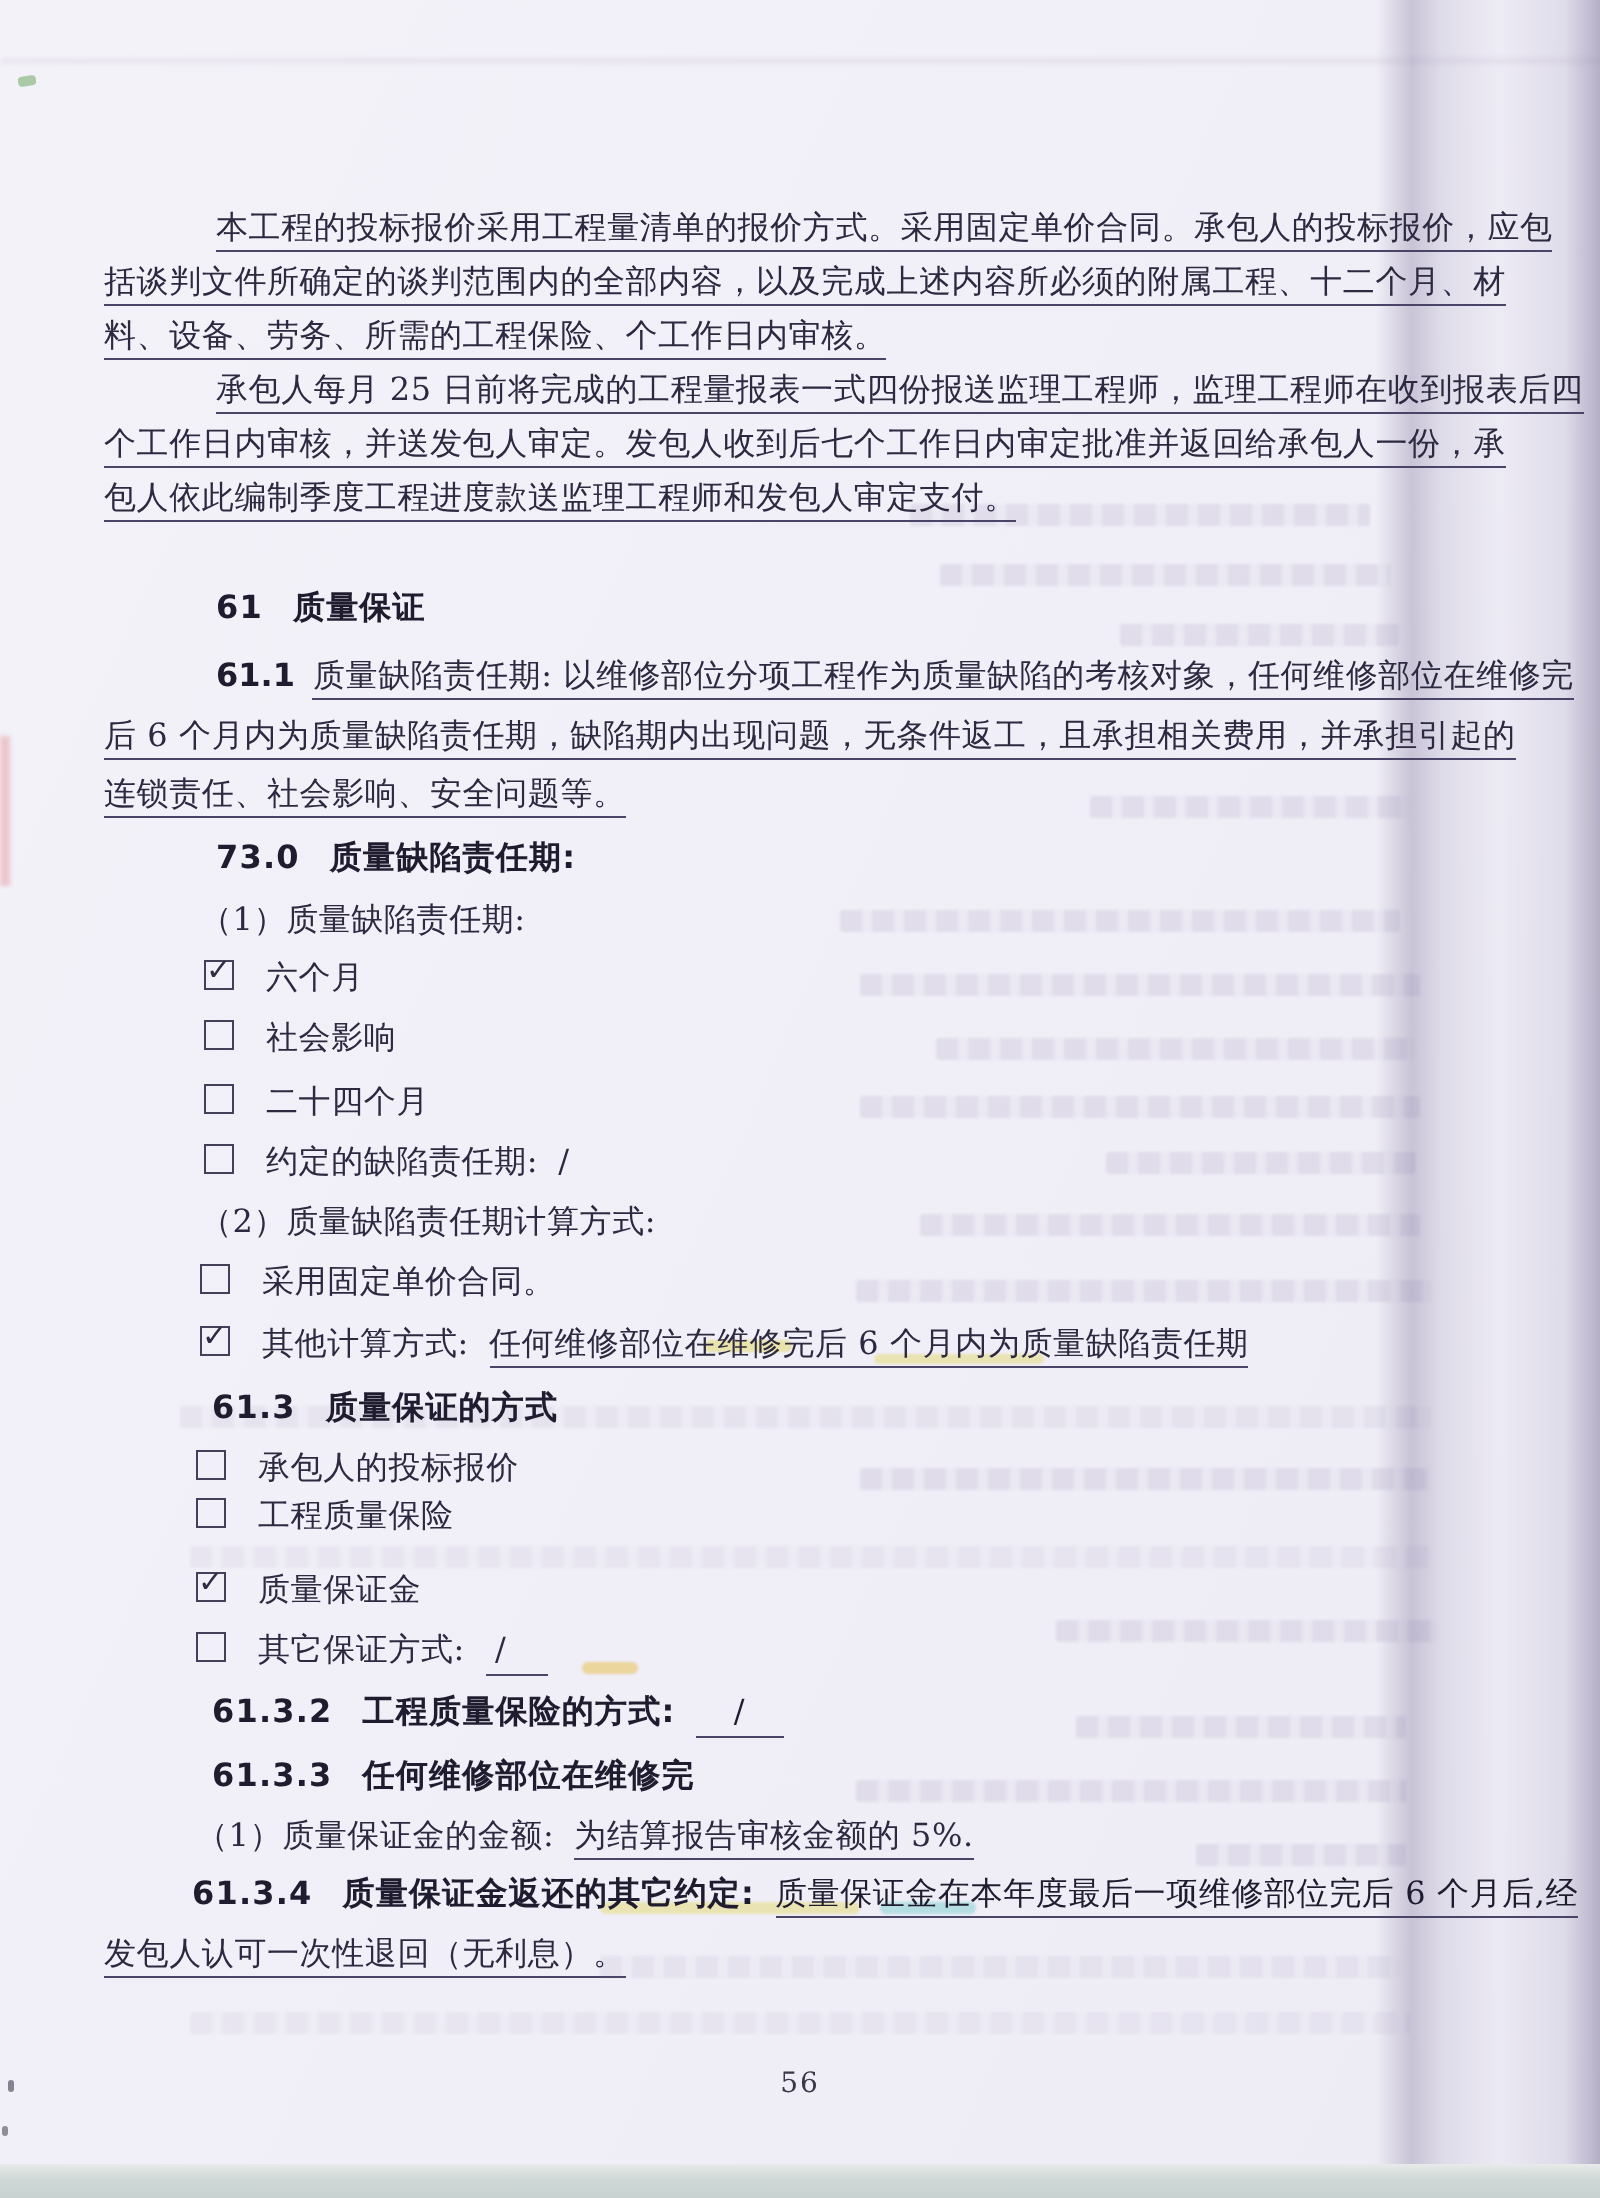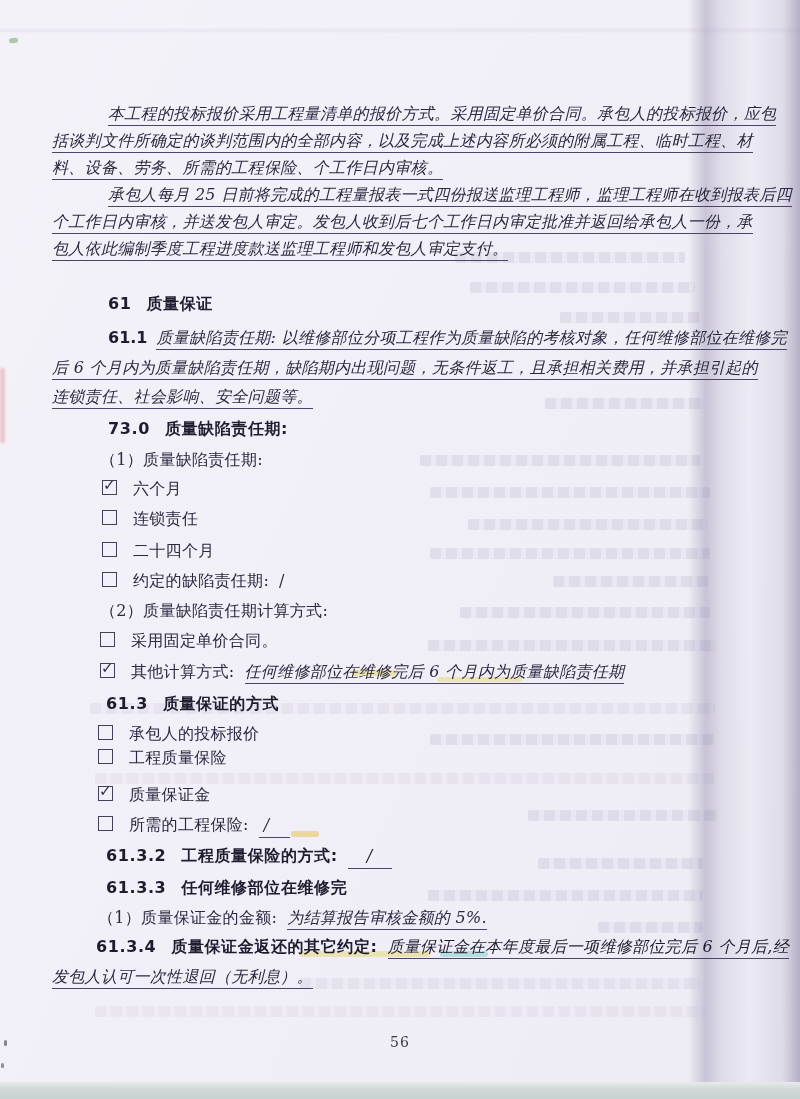--- a/index.html
+++ b/index.html
@@ -15,21 +15,21 @@
       rgba(198,193,215,0.38) 30%,rgba(228,225,238,0.22) 55%,rgba(205,200,221,0.45) 84%,
       rgba(158,151,179,0.72) 100%);}
   .bottom-bed{left:0;bottom:0;width:800px;height:17px;
     background:linear-gradient(180deg,#e7ebe9 0%,#cfd8d6 45%,#c8d2d1 100%);}
   .fold-line{top:29px;left:0;width:800px;height:3px;background:rgba(158,148,184,0.12);filter:blur(1px);}
   .bleed{position:absolute;height:11px;border-radius:2px;filter:blur(0.7px);
     background:repeating-linear-gradient(90deg,rgba(130,120,165,0.14) 0 11px,rgba(130,120,165,0.04) 11px 16px);}
   .hl{position:absolute;border-radius:3px;filter:blur(0.6px);}
   .line{position:absolute;white-space:nowrap;font-size:16px;line-height:20px;}
   .t,.lab,.val{letter-spacing:0.3px;}
-  .u{border-bottom:1.2px solid #4a4468;padding-bottom:2px;font-style:italic;}
+  .u{border-bottom:1.2px solid #4a4468;padding-bottom:2px;}
   .h1s,.h2s{font-family:"DejaVu Sans","Liberation Sans",sans-serif;font-weight:700;color:#1f1c30;letter-spacing:0.6px;}
   .num{margin-right:15px;}
   .numpara-num{font-family:"DejaVu Sans","Liberation Sans",sans-serif;font-weight:700;color:#1f1c30;margin-right:9px;}
   .val{margin-left:10px;}
   .slash{display:inline-block;min-width:44px;text-align:center;}
   .slash-sm{display:inline-block;min-width:26px;text-align:left;padding-left:5px;}
   .chk .box{width:13px;height:13px;border:1.4px solid #44405a;display:inline-block;
     vertical-align:-1px;margin-right:16px;position:relative;}
   .chk .mark{position:absolute;left:0;top:-6px;font-size:15px;font-weight:700;color:#2e2b45;
     font-family:"DejaVu Sans","Liberation Sans",sans-serif;}
@@ -79,52 +79,52 @@
 <div class="bleed" style="top:978px;left:300px;width:400px;opacity:0.7;"></div>
 <div class="bleed" style="top:1006px;left:95px;width:610px;opacity:0.55;"></div>
 
 <div class="hl" style="top:670px;left:352px;width:44px;height:6px;background:rgba(225,213,80,0.45);"></div>
 <div class="hl" style="top:677px;left:437px;width:85px;height:5px;background:rgba(225,213,80,0.40);"></div>
 <div class="hl" style="top:831px;left:291px;width:28px;height:6px;background:rgba(230,190,70,0.50);"></div>
 <div class="hl" style="top:951px;left:300px;width:130px;height:6px;background:rgba(225,213,80,0.40);"></div>
 <div class="hl" style="top:951px;left:440px;width:48px;height:6px;background:rgba(110,205,205,0.45);"></div>
 
 <div class="line b0"><span class="t u">本工程的投标报价采用工程量清单的报价方式。采用固定单价合同。承包人的投标报价，应包</span></div>
-<div class="line b1"><span class="t u">括谈判文件所确定的谈判范围内的全部内容，以及完成上述内容所必须的附属工程、临时工程、材</span></div>
+<div class="line b1"><span class="t u">括谈判文件所确定的谈判范围内的全部内容，以及完成上述内容所必须的附属工程、十二个月、材</span></div>
 <div class="line b2"><span class="t u">料、设备、劳务、所需的工程保险、个工作日内审核。</span></div>
 <div class="line b3"><span class="t u">承包人每月 25 日前将完成的工程量报表一式四份报送监理工程师，监理工程师在收到报表后四</span></div>
 <div class="line b4"><span class="t u">个工作日内审核，并送发包人审定。发包人收到后七个工作日内审定批准并返回给承包人一份，承</span></div>
 <div class="line b5"><span class="t u">包人依此编制季度工程进度款送监理工程师和发包人审定支付。</span></div>
 
 <div class="line b6 h1s"><span class="num">61</span><span>质量保证</span></div>
 
 <div class="line b7"><span class="numpara-num">61.1</span><span class="t u">质量缺陷责任期: 以维修部位分项工程作为质量缺陷的考核对象，任何维修部位在维修完</span></div>
 <div class="line b8"><span class="t u">后 6 个月内为质量缺陷责任期，缺陷期内出现问题，无条件返工，且承担相关费用，并承担引起的</span></div>
 <div class="line b9"><span class="t u">连锁责任、社会影响、安全问题等。</span></div>
 
 <div class="line b10 h2s"><span class="num">73.0</span><span>质量缺陷责任期:</span></div>
 
 <div class="line b11"><span class="t">（1）质量缺陷责任期:</span></div>
 
 <div class="line b12 chk"><span class="box"><span class="mark">✓</span></span><span class="lab">六个月</span></div>
-<div class="line b13 chk"><span class="box"></span><span class="lab">连锁责任</span></div>
+<div class="line b13 chk"><span class="box"></span><span class="lab">社会影响</span></div>
 <div class="line b14 chk"><span class="box"></span><span class="lab">二十四个月</span></div>
 <div class="line b15 chk"><span class="box"></span><span class="lab">约定的缺陷责任期:</span><span class="val">/</span></div>
 
 <div class="line b16"><span class="t">（2）质量缺陷责任期计算方式:</span></div>
 
 <div class="line b17 chk"><span class="box"></span><span class="lab">采用固定单价合同。</span></div>
 <div class="line b18 chk"><span class="box"><span class="mark">✓</span></span><span class="lab">其他计算方式:</span><span class="val u">任何维修部位在维修完后 6 个月内为质量缺陷责任期</span></div>
 
 <div class="line b19 h2s"><span class="num">61.3</span><span>质量保证的方式</span></div>
 
 <div class="line b20 chk"><span class="box"></span><span class="lab">承包人的投标报价</span></div>
 <div class="line b21 chk"><span class="box"></span><span class="lab">工程质量保险</span></div>
 <div class="line b22 chk"><span class="box"><span class="mark">✓</span></span><span class="lab">质量保证金</span></div>
-<div class="line b23 chk"><span class="box"></span><span class="lab">所需的工程保险:</span><span class="val u slash-sm">/</span></div>
+<div class="line b23 chk"><span class="box"></span><span class="lab">其它保证方式:</span><span class="val u slash-sm">/</span></div>
 
 <div class="line b24 h2s"><span class="num">61.3.2</span><span>工程质量保险的方式:</span><span class="val u slash" style="font-family:'DejaVu Serif','Liberation Serif',serif;font-weight:400;">/</span></div>
 <div class="line b25 h2s"><span class="num">61.3.3</span><span>任何维修部位在维修完</span></div>
 
 <div class="line b26"><span class="t">（1）质量保证金的金额:</span><span class="val u">为结算报告审核金额的 5%.</span></div>
 
 <div class="line b27 h2s"><span class="num">61.3.4</span><span>质量保证金返还的其它约定:</span><span class="val u" style="font-family:'DejaVu Serif','Liberation Serif',serif;font-weight:400;letter-spacing:0.3px;">质量保证金在本年度最后一项维修部位完后 6 个月后,经</span></div>
 <div class="line b28"><span class="t u">发包人认可一次性退回（无利息）。</span></div>
 
 <div class="page-number">56</div>

